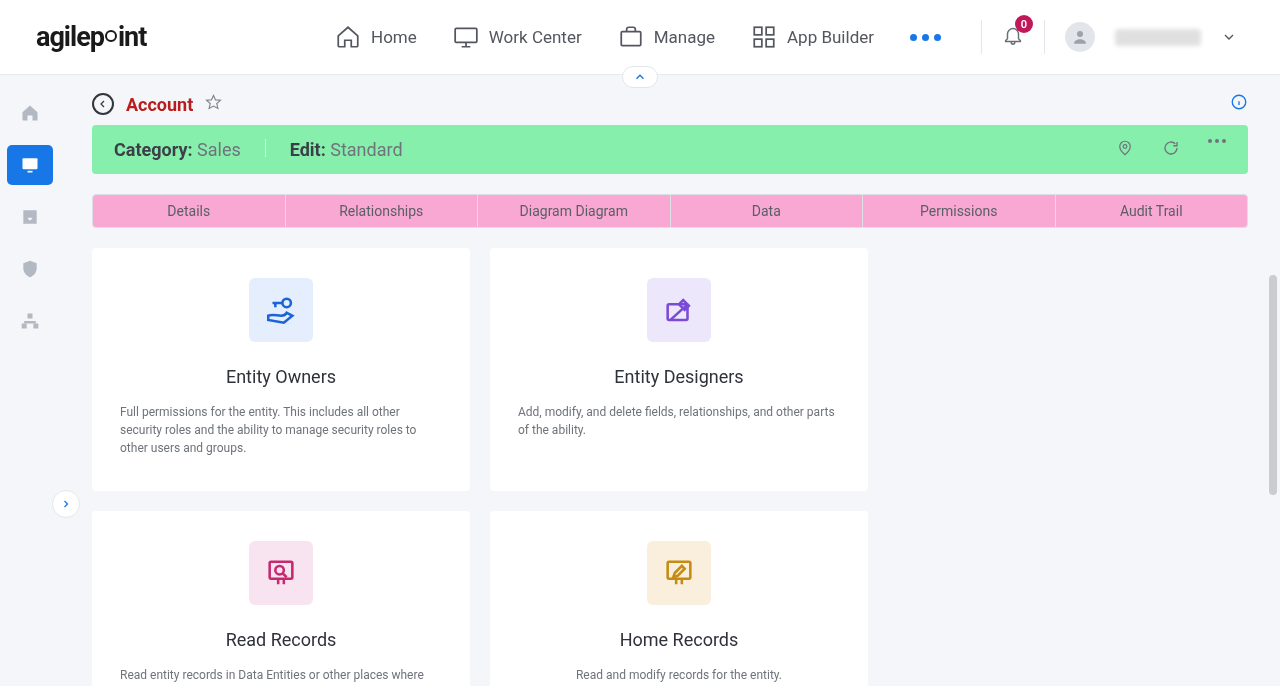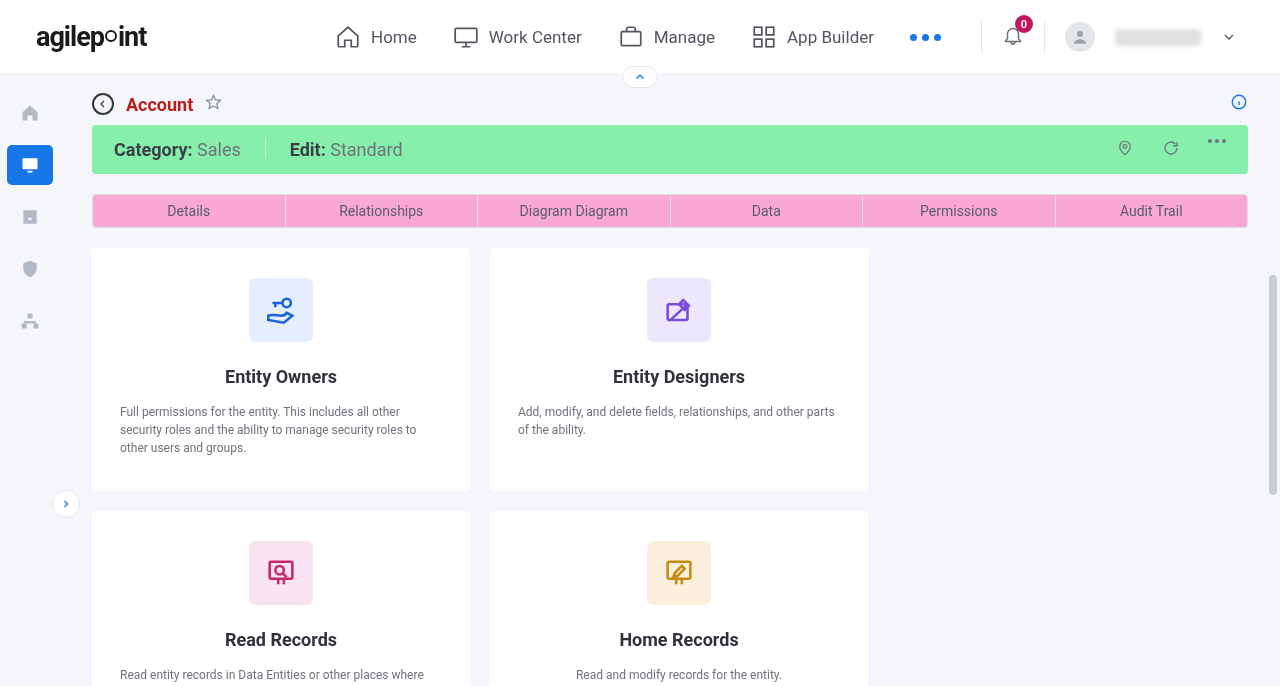--- a/index.html
+++ b/index.html
@@ -210,21 +210,21 @@
 .card-icon {
   width: 64px; height: 64px;
   border-radius: 6px;
   display: flex; align-items: center; justify-content: center;
   align-self: center;
   margin-bottom: 24px;
 }
 .card-icon svg { width: 34px; height: 34px; }
 .card-title {
   font-size: 18px;
-  font-weight: 700;
+  font-weight: 400;
   color: #2f323a;
   text-align: center;
   margin-bottom: 16px;
 }
 .card-desc { font-size: 12px; color: #6f737b; line-height: 1.5; }
 .icon-blue { background: #e5eefc; }
 .icon-blue svg { stroke: #1b63d9; fill: none; }
 .icon-purple { background: #ece7fb; }
 .icon-purple svg { stroke: #7a4bd6; fill: none; }
 .icon-pink { background: #f8e4f1; }

